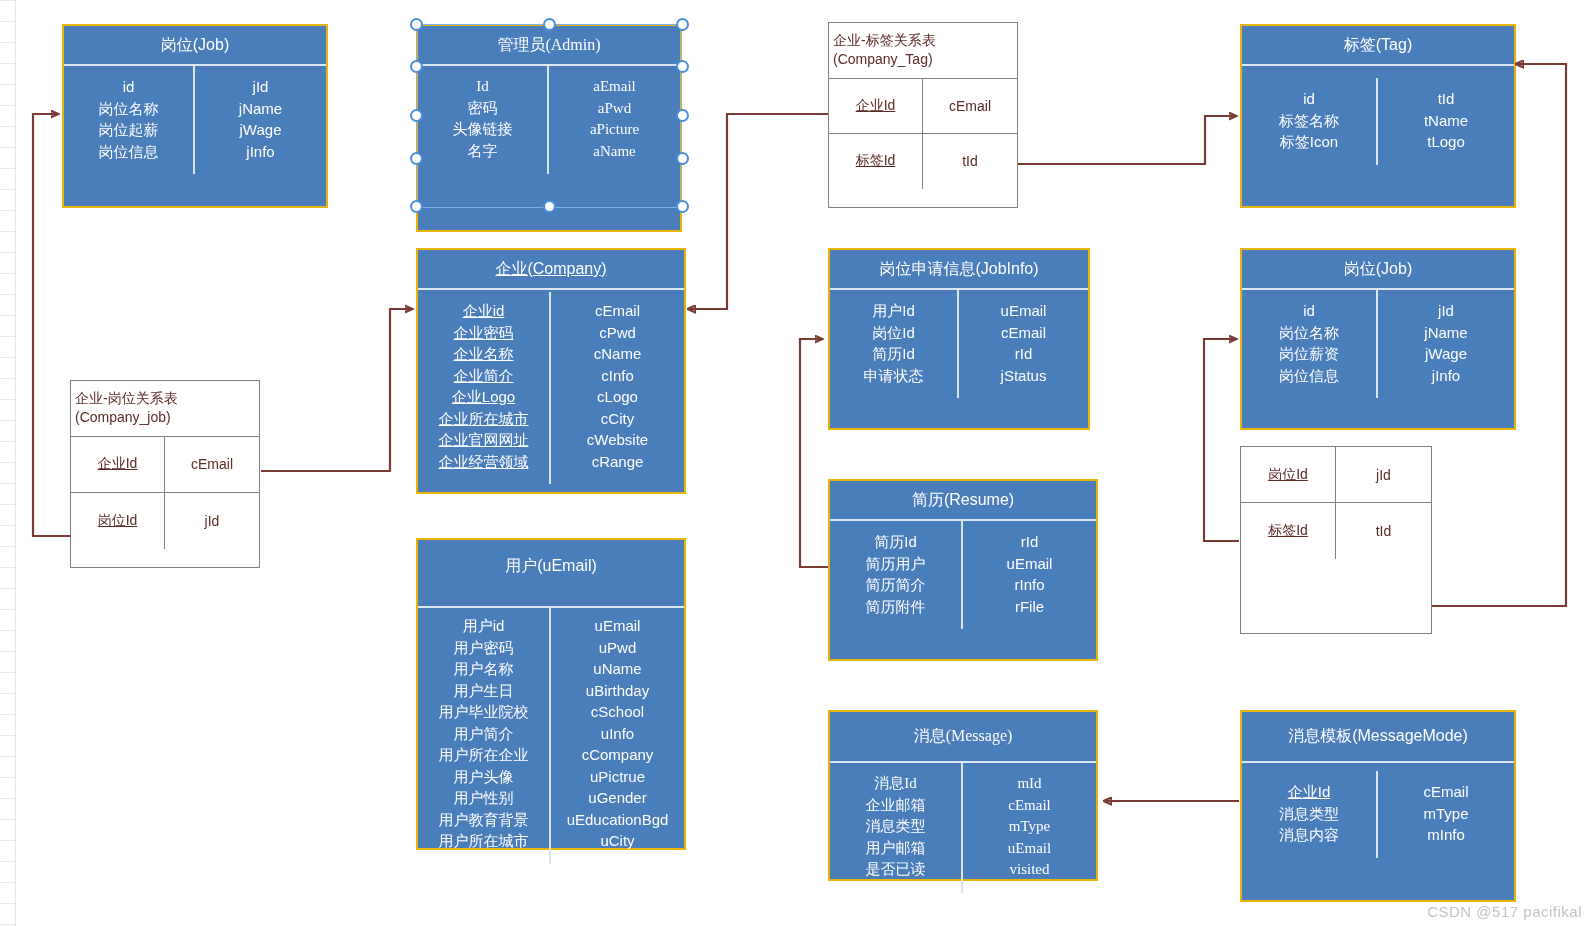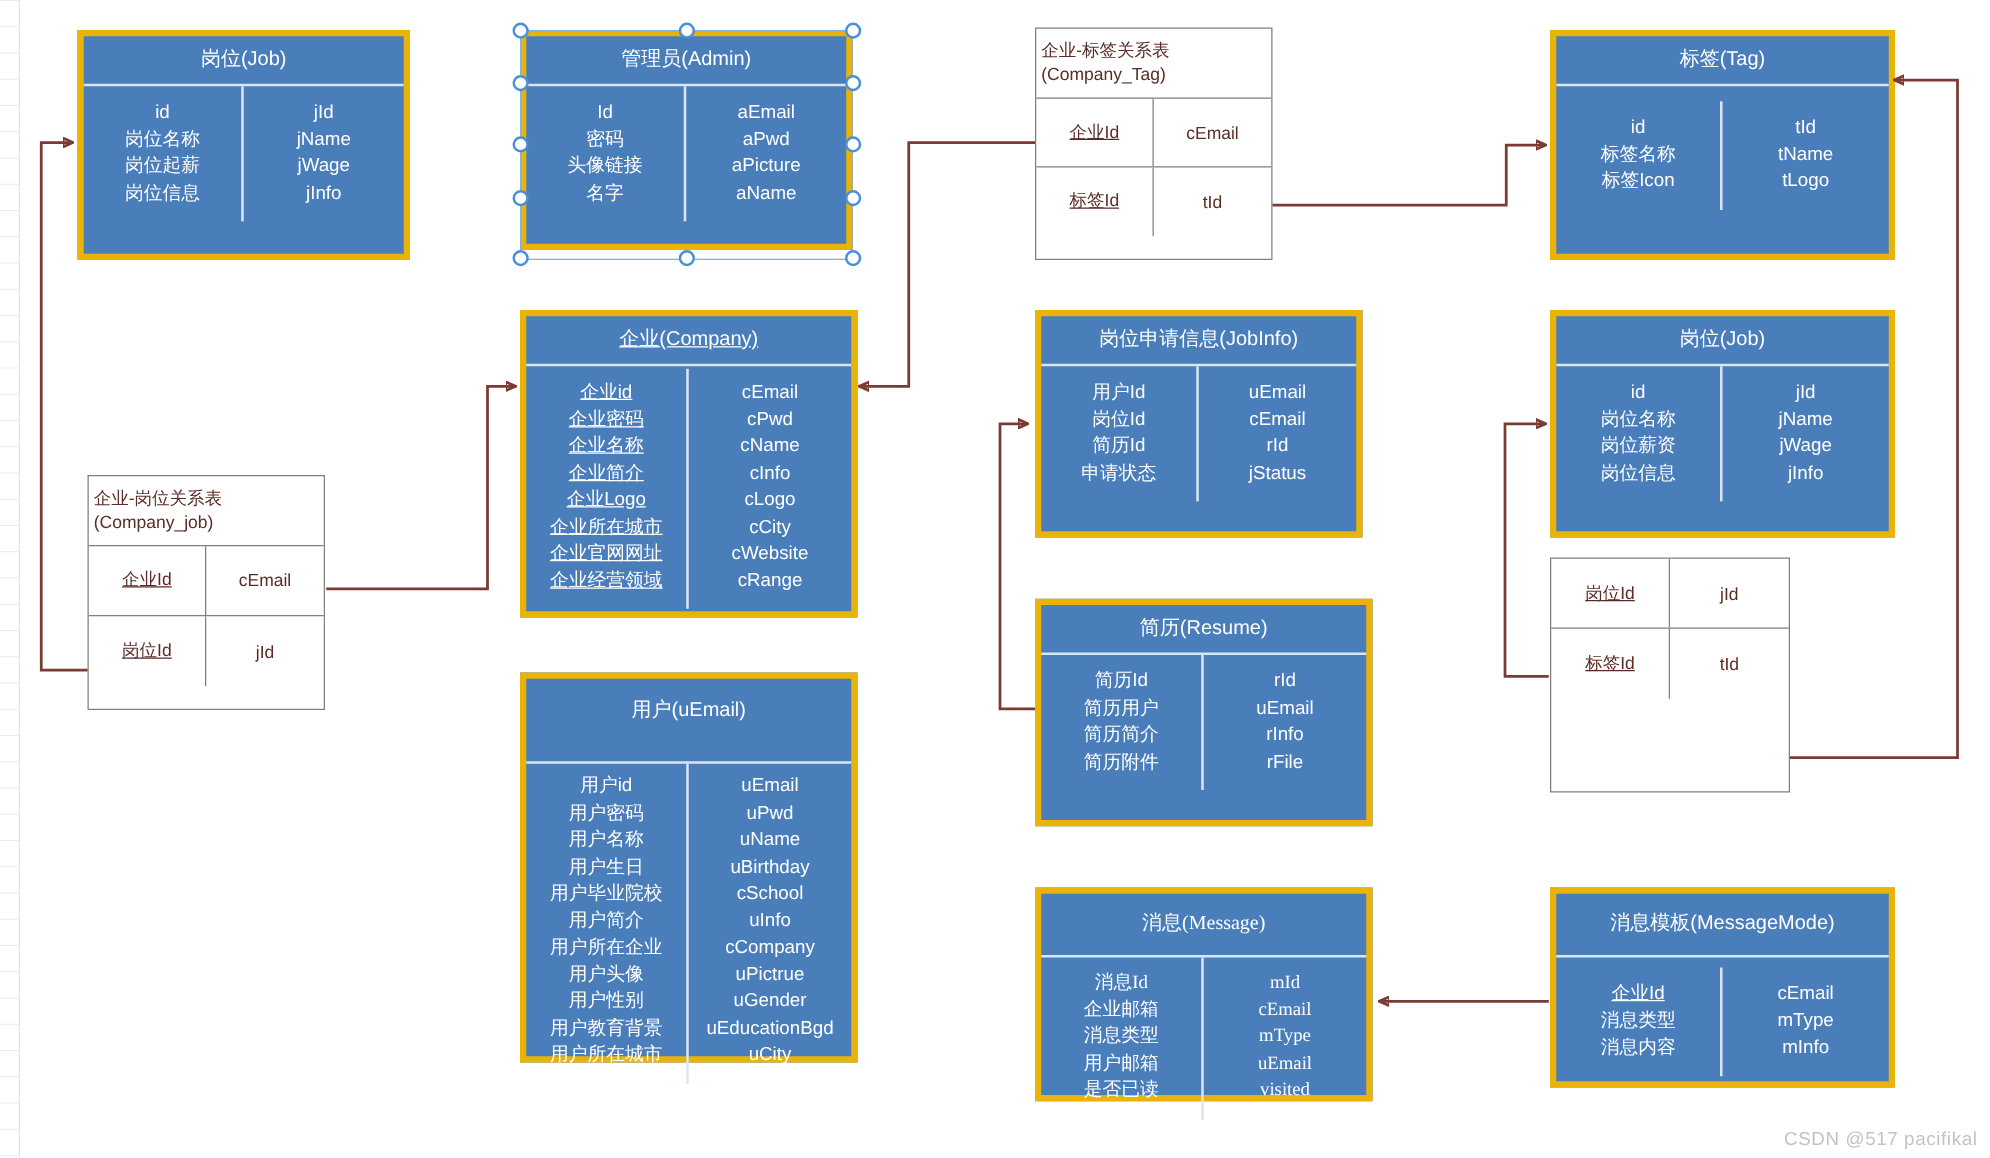--- a/index.html
+++ b/index.html
@@ -30,21 +30,21 @@
     left: 15px; top: 0;
     width: 1px; height: 926px;
     background: #e6e6e6;
   }
 
   
   .entity {
     position: absolute;
     box-sizing: border-box;
     background: #4a7ebb;
-    border: 5px solid #eab308;
+    border: 2px solid #eab308;
     color: #ffffff;
   }
   .entity .ent-title {
     box-sizing: border-box;
     width: 100%;
     text-align: center;
     font-size: 16px;
     line-height: 1.25;
     padding: 9px 4px;
     border-bottom: 2px solid #dce6f1;
@@ -192,21 +192,21 @@
       </div>
       <div class="ent-col">
         <div class="ent-row">jId</div>
         <div class="ent-row">jName</div>
         <div class="ent-row">jWage</div>
         <div class="ent-row">jInfo</div>
       </div>
     </div>
   </div>
 
-  <div class="entity" style="left:416px; top:24px; width:266px; height:176px;">
+  <div class="entity" style="left:416px; top:24px; width:266px; height:208px;font-family:Liberation Serif, serif;">
     <div class="ent-title">管理员(Admin)</div>
     <div class="ent-body">
       <div class="ent-col left">
         <div class="ent-row">Id</div>
         <div class="ent-row">密码</div>
         <div class="ent-row">头像链接</div>
         <div class="ent-row">名字</div>
       </div>
       <div class="ent-col">
         <div class="ent-row">aEmail</div>
@@ -408,21 +408,21 @@
       <div class="ent-col">
         <div class="ent-row">mId</div>
         <div class="ent-row">cEmail</div>
         <div class="ent-row">mType</div>
         <div class="ent-row">uEmail</div>
         <div class="ent-row">visited</div>
       </div>
     </div>
   </div>
 
-  <div class="entity" style="left:1240px; top:710px; width:276px; height:160px;">
+  <div class="entity" style="left:1240px; top:710px; width:276px; height:192px;">
     <div class="ent-title" style="padding:14px 4px 15px 4px;">消息模板(MessageMode)</div>
     <div class="ent-body" style="padding-top:8px;">
       <div class="ent-col left">
         <div class="ent-row u">企业Id</div>
         <div class="ent-row">消息类型</div>
         <div class="ent-row">消息内容</div>
       </div>
       <div class="ent-col">
         <div class="ent-row">cEmail</div>
         <div class="ent-row">mType</div>

